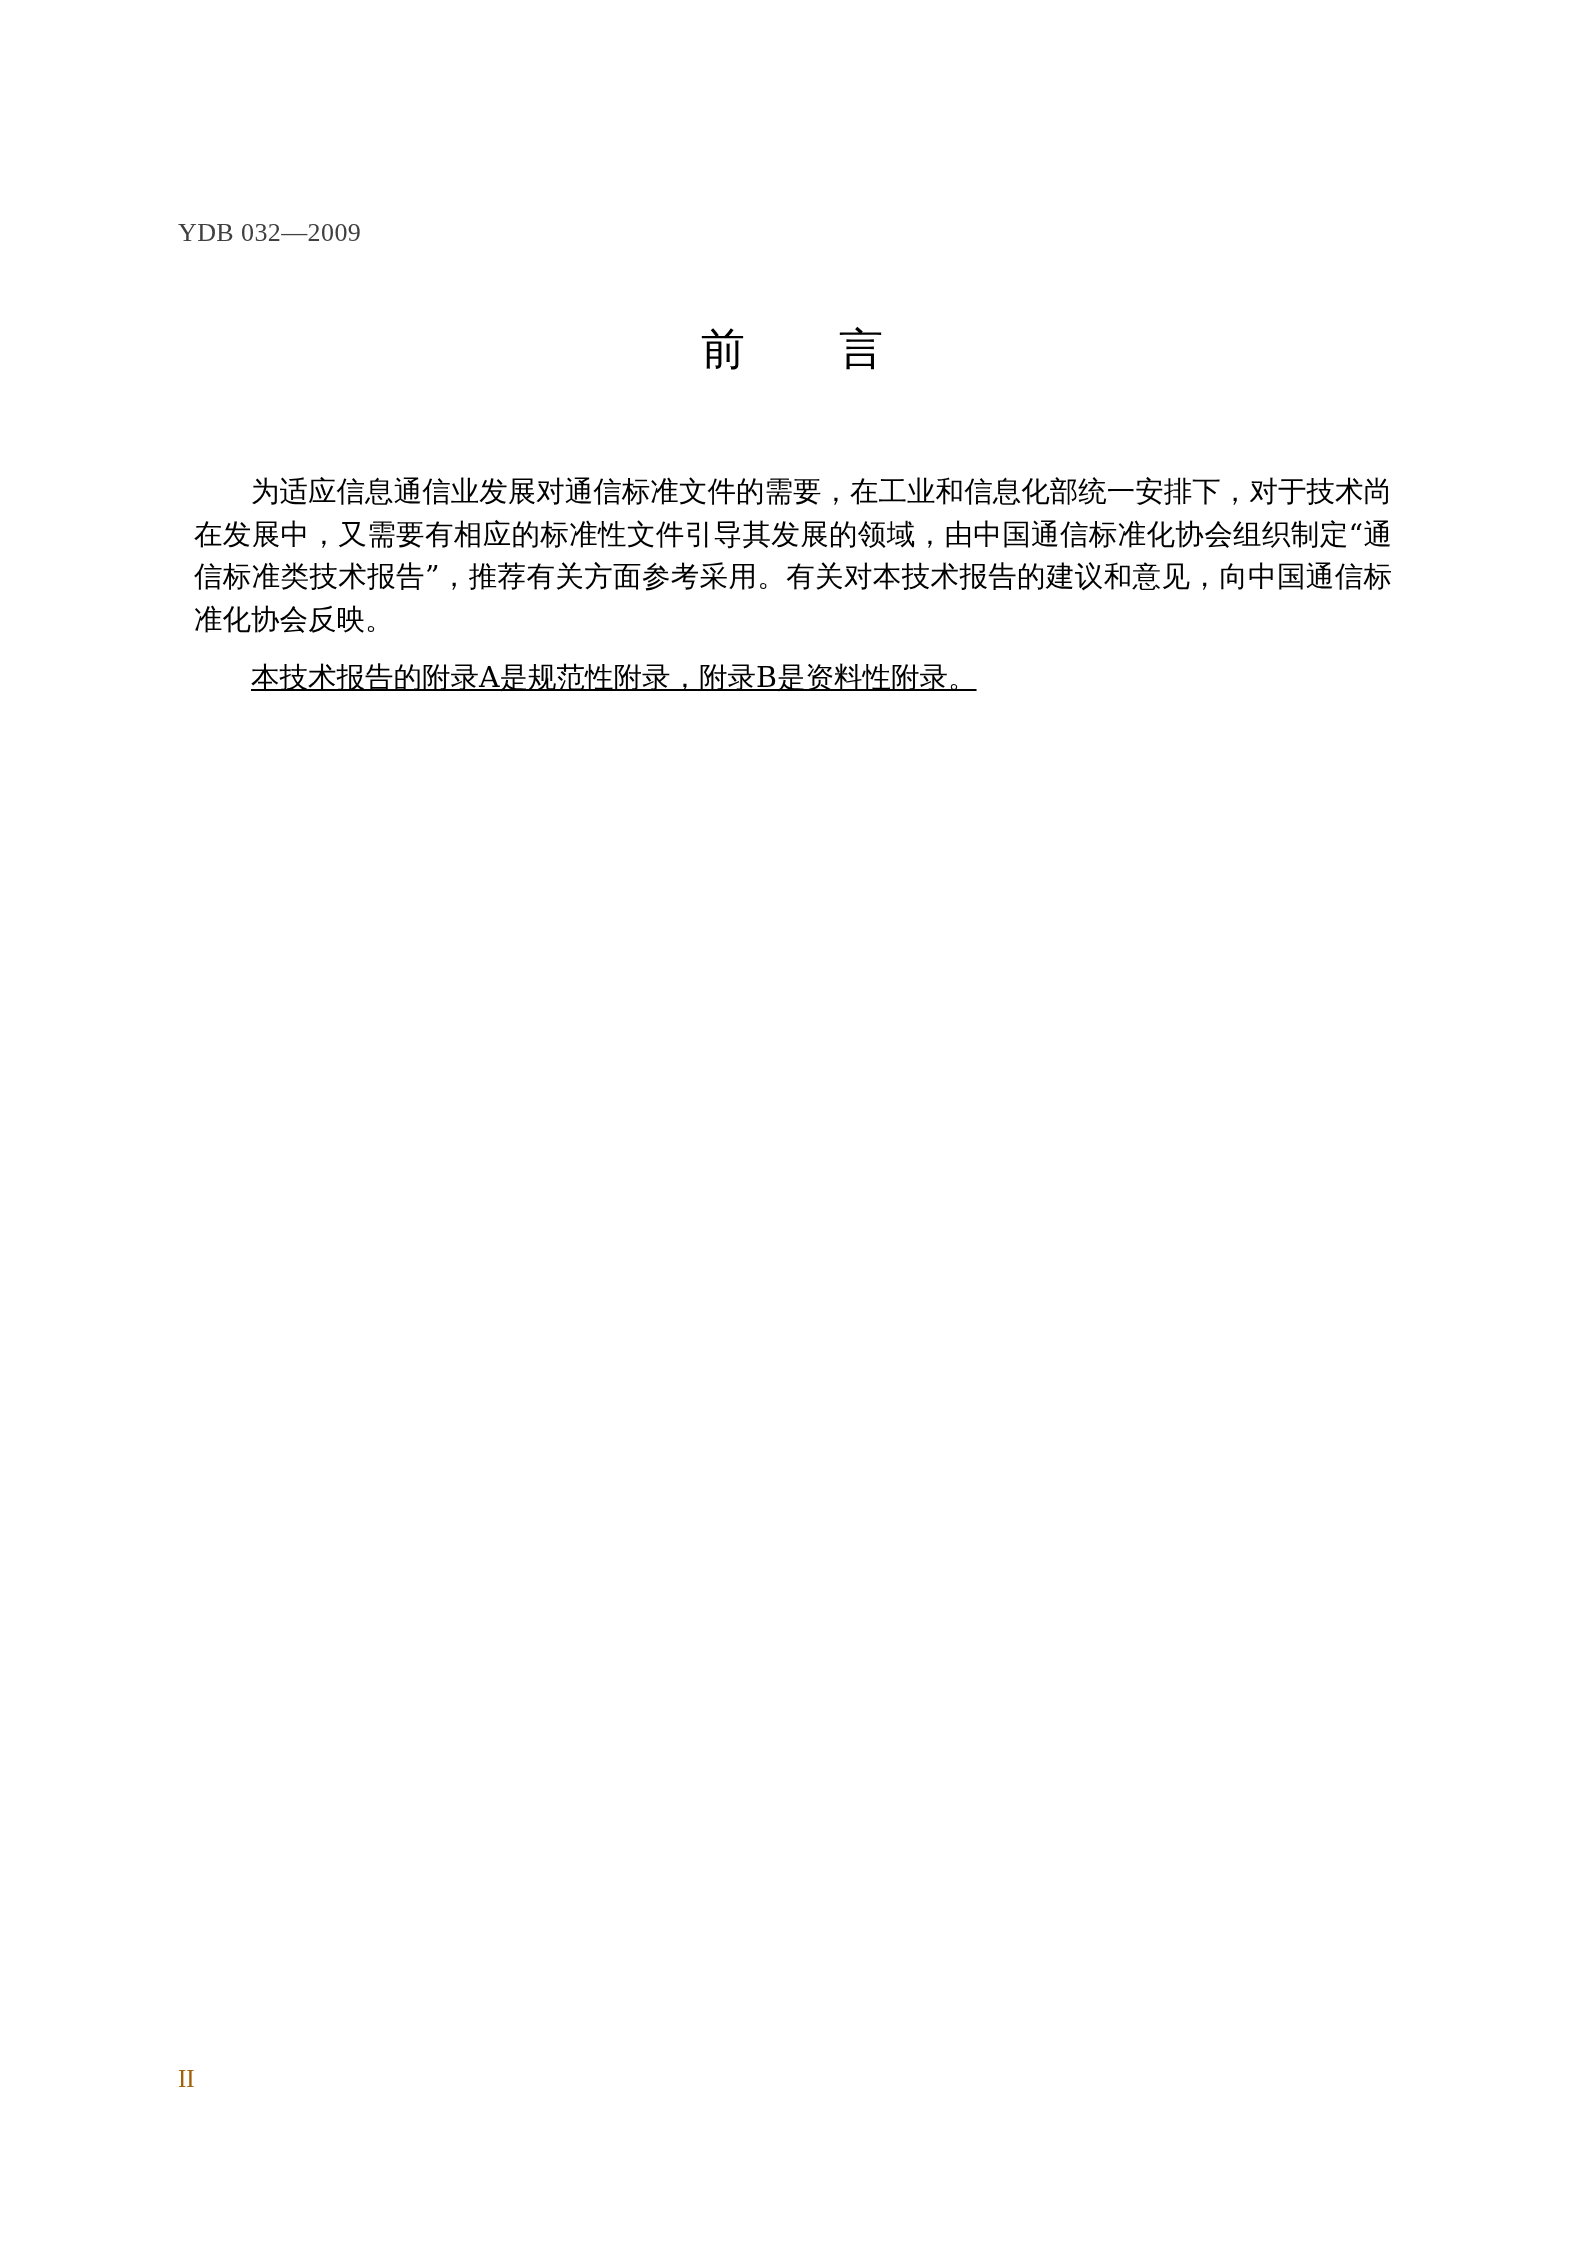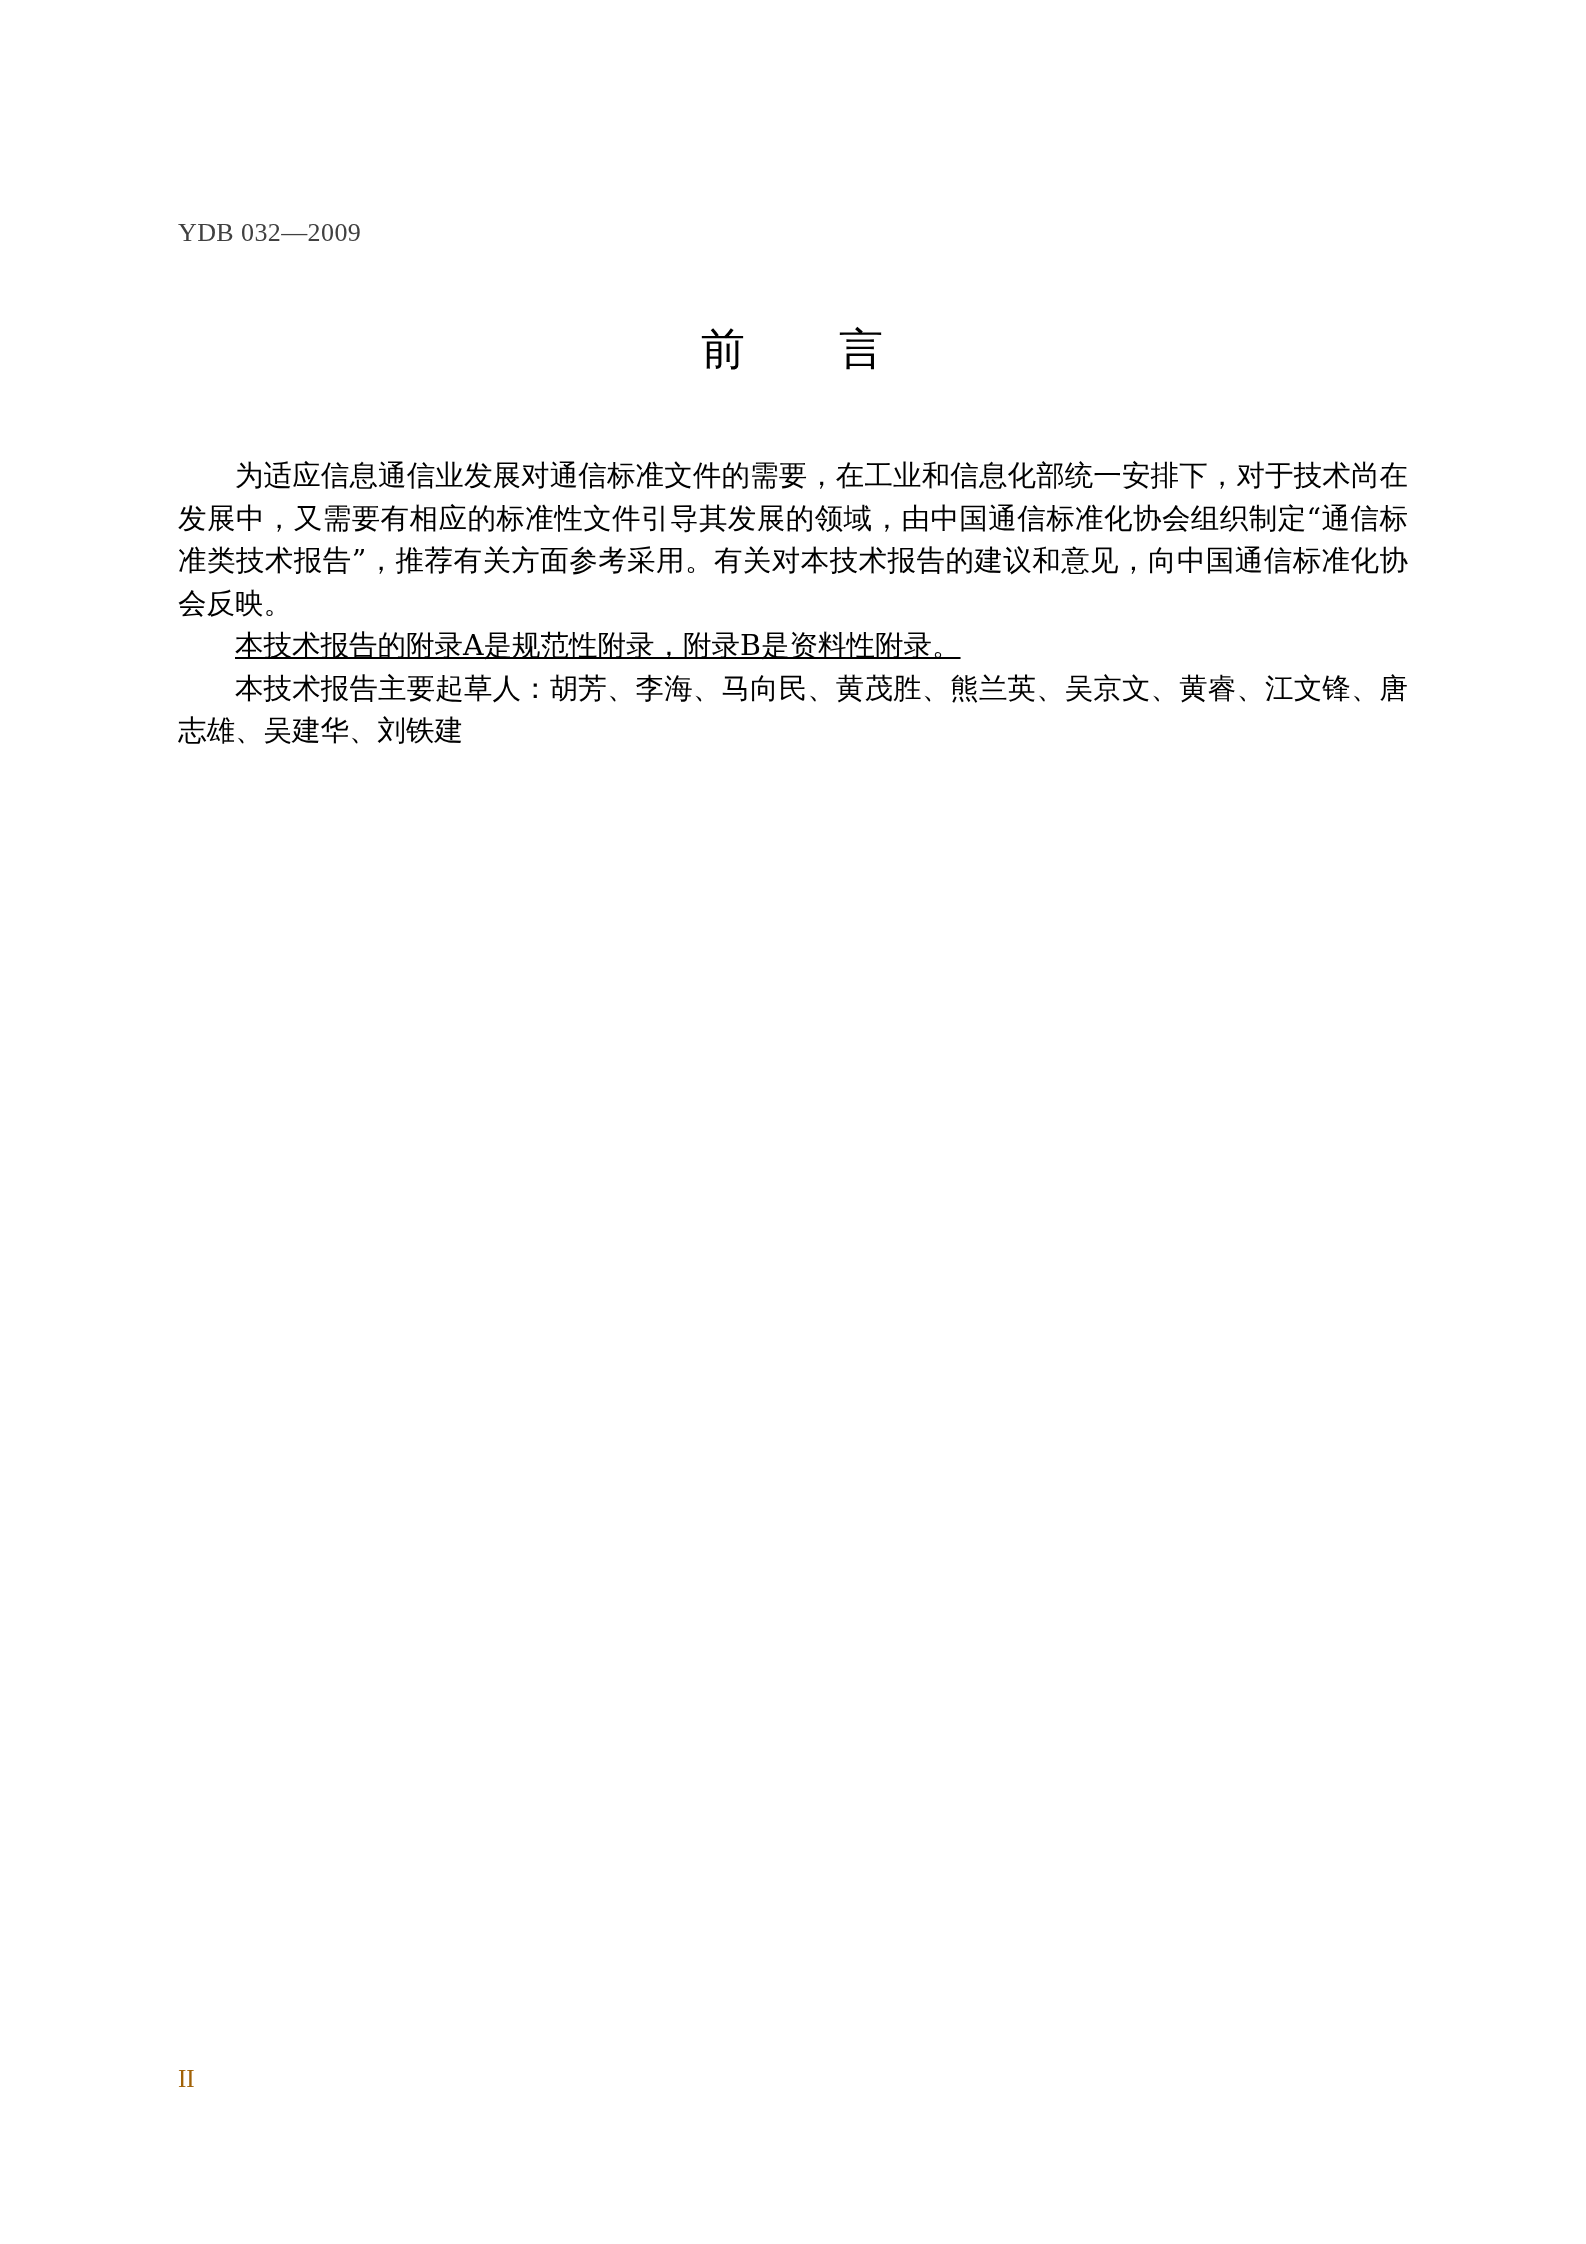--- a/index.html
+++ b/index.html
@@ -47,21 +47,21 @@
     color: #000000;
   }
   
   .body-block {
     position: absolute;
     left: 178px;
     top: 455px;
     width: 1230px;
   }
   p.para {
-    margin: 0;
+    margin: 16px;
     font-family: "DejaVu Serif", "Liberation Serif", serif;
     font-size: 28.5px;
     line-height: 42.5px;
     text-align: justify;
     text-justify: inter-ideograph;
     text-indent: 57px;
     letter-spacing: 0px;
     color: #000000;
     word-break: break-all;
   }
@@ -85,18 +85,17 @@
 
 <div class="page">
 
   <div class="running-header">YDB 032—2009</div>
 
   <div class="section-title">前　　言</div>
 
   <div class="body-block">
     <p class="para">为适应信息通信业发展对通信标准文件的需要，在工业和信息化部统一安排下，对于技术尚在发展中，又需要有相应的标准性文件引导其发展的领域，由中国通信标准化协会组织制定“通信标准类技术报告”，推荐有关方面参考采用。有关对本技术报告的建议和意见，向中国通信标准化协会反映。</p>
     <p class="para last-loose">本技术报告的附录A是规范性附录，附录B是资料性附录。</p>
-    <p class="para">本技术报告主要起草人：胡芳、李海、马向民、黄茂胜、熊兰英、吴京文、黄睿、江文锋、唐志雄、吴建华、刘铁建</p>
   </div>
 
   <div class="page-number">II</div>
 
 </div>
 
 </body></html>

